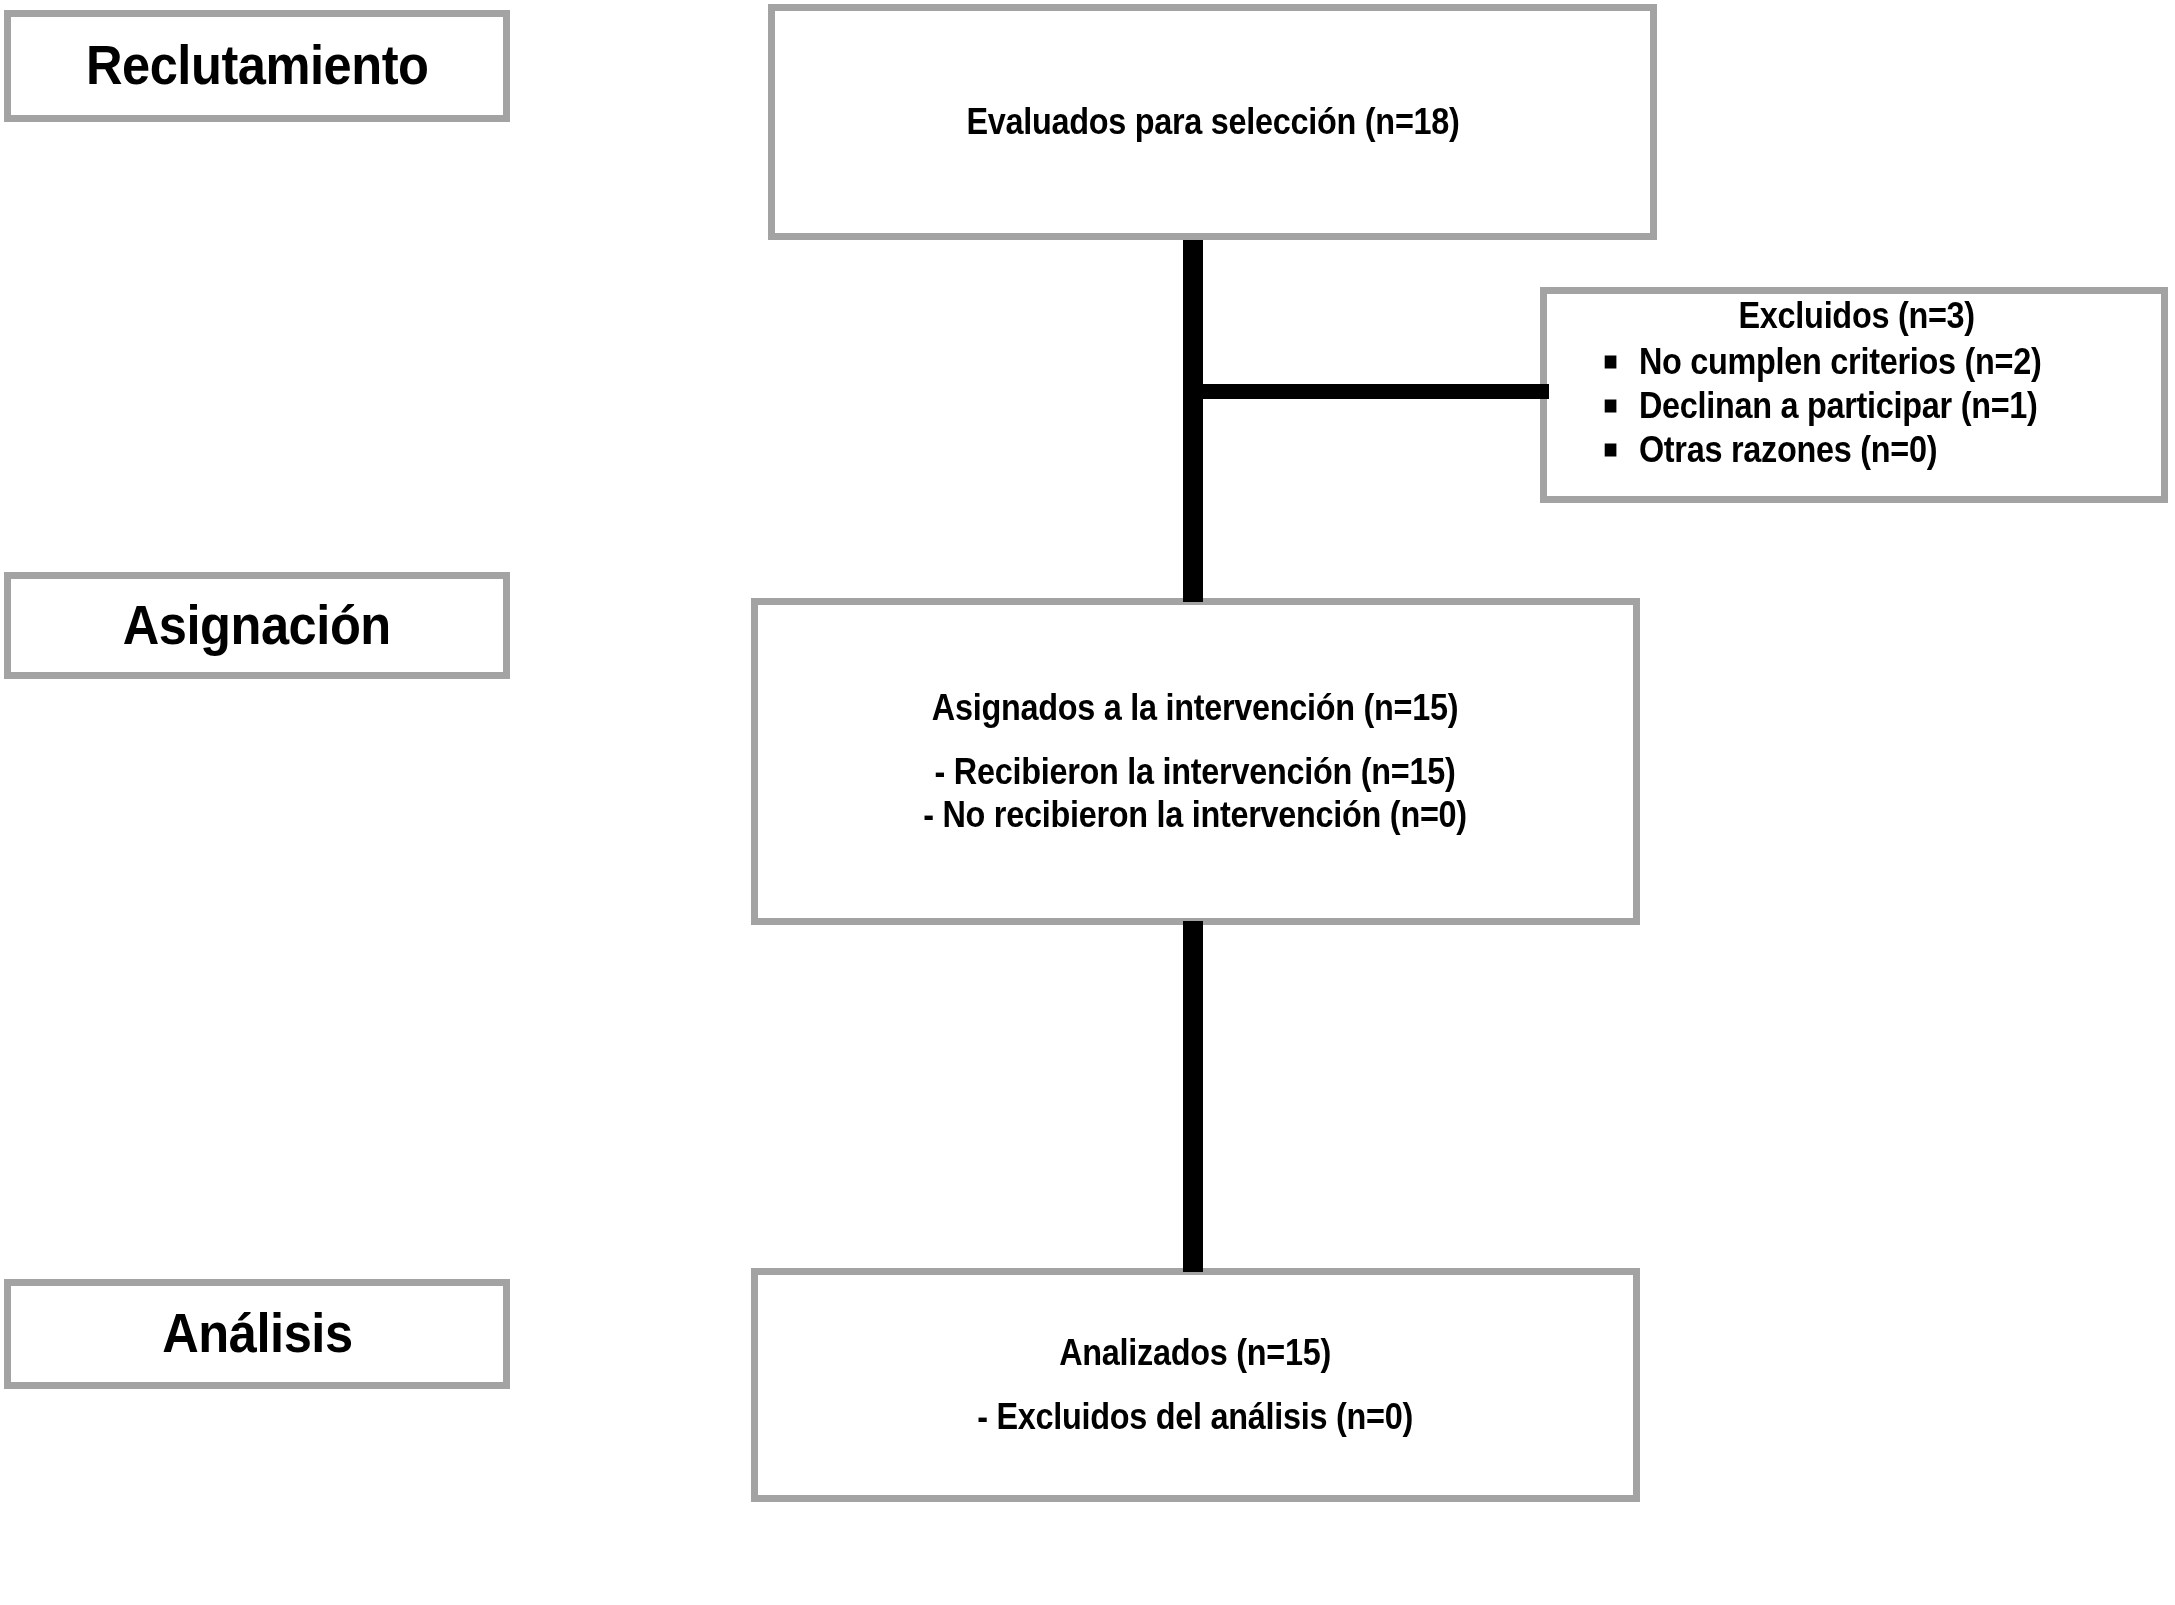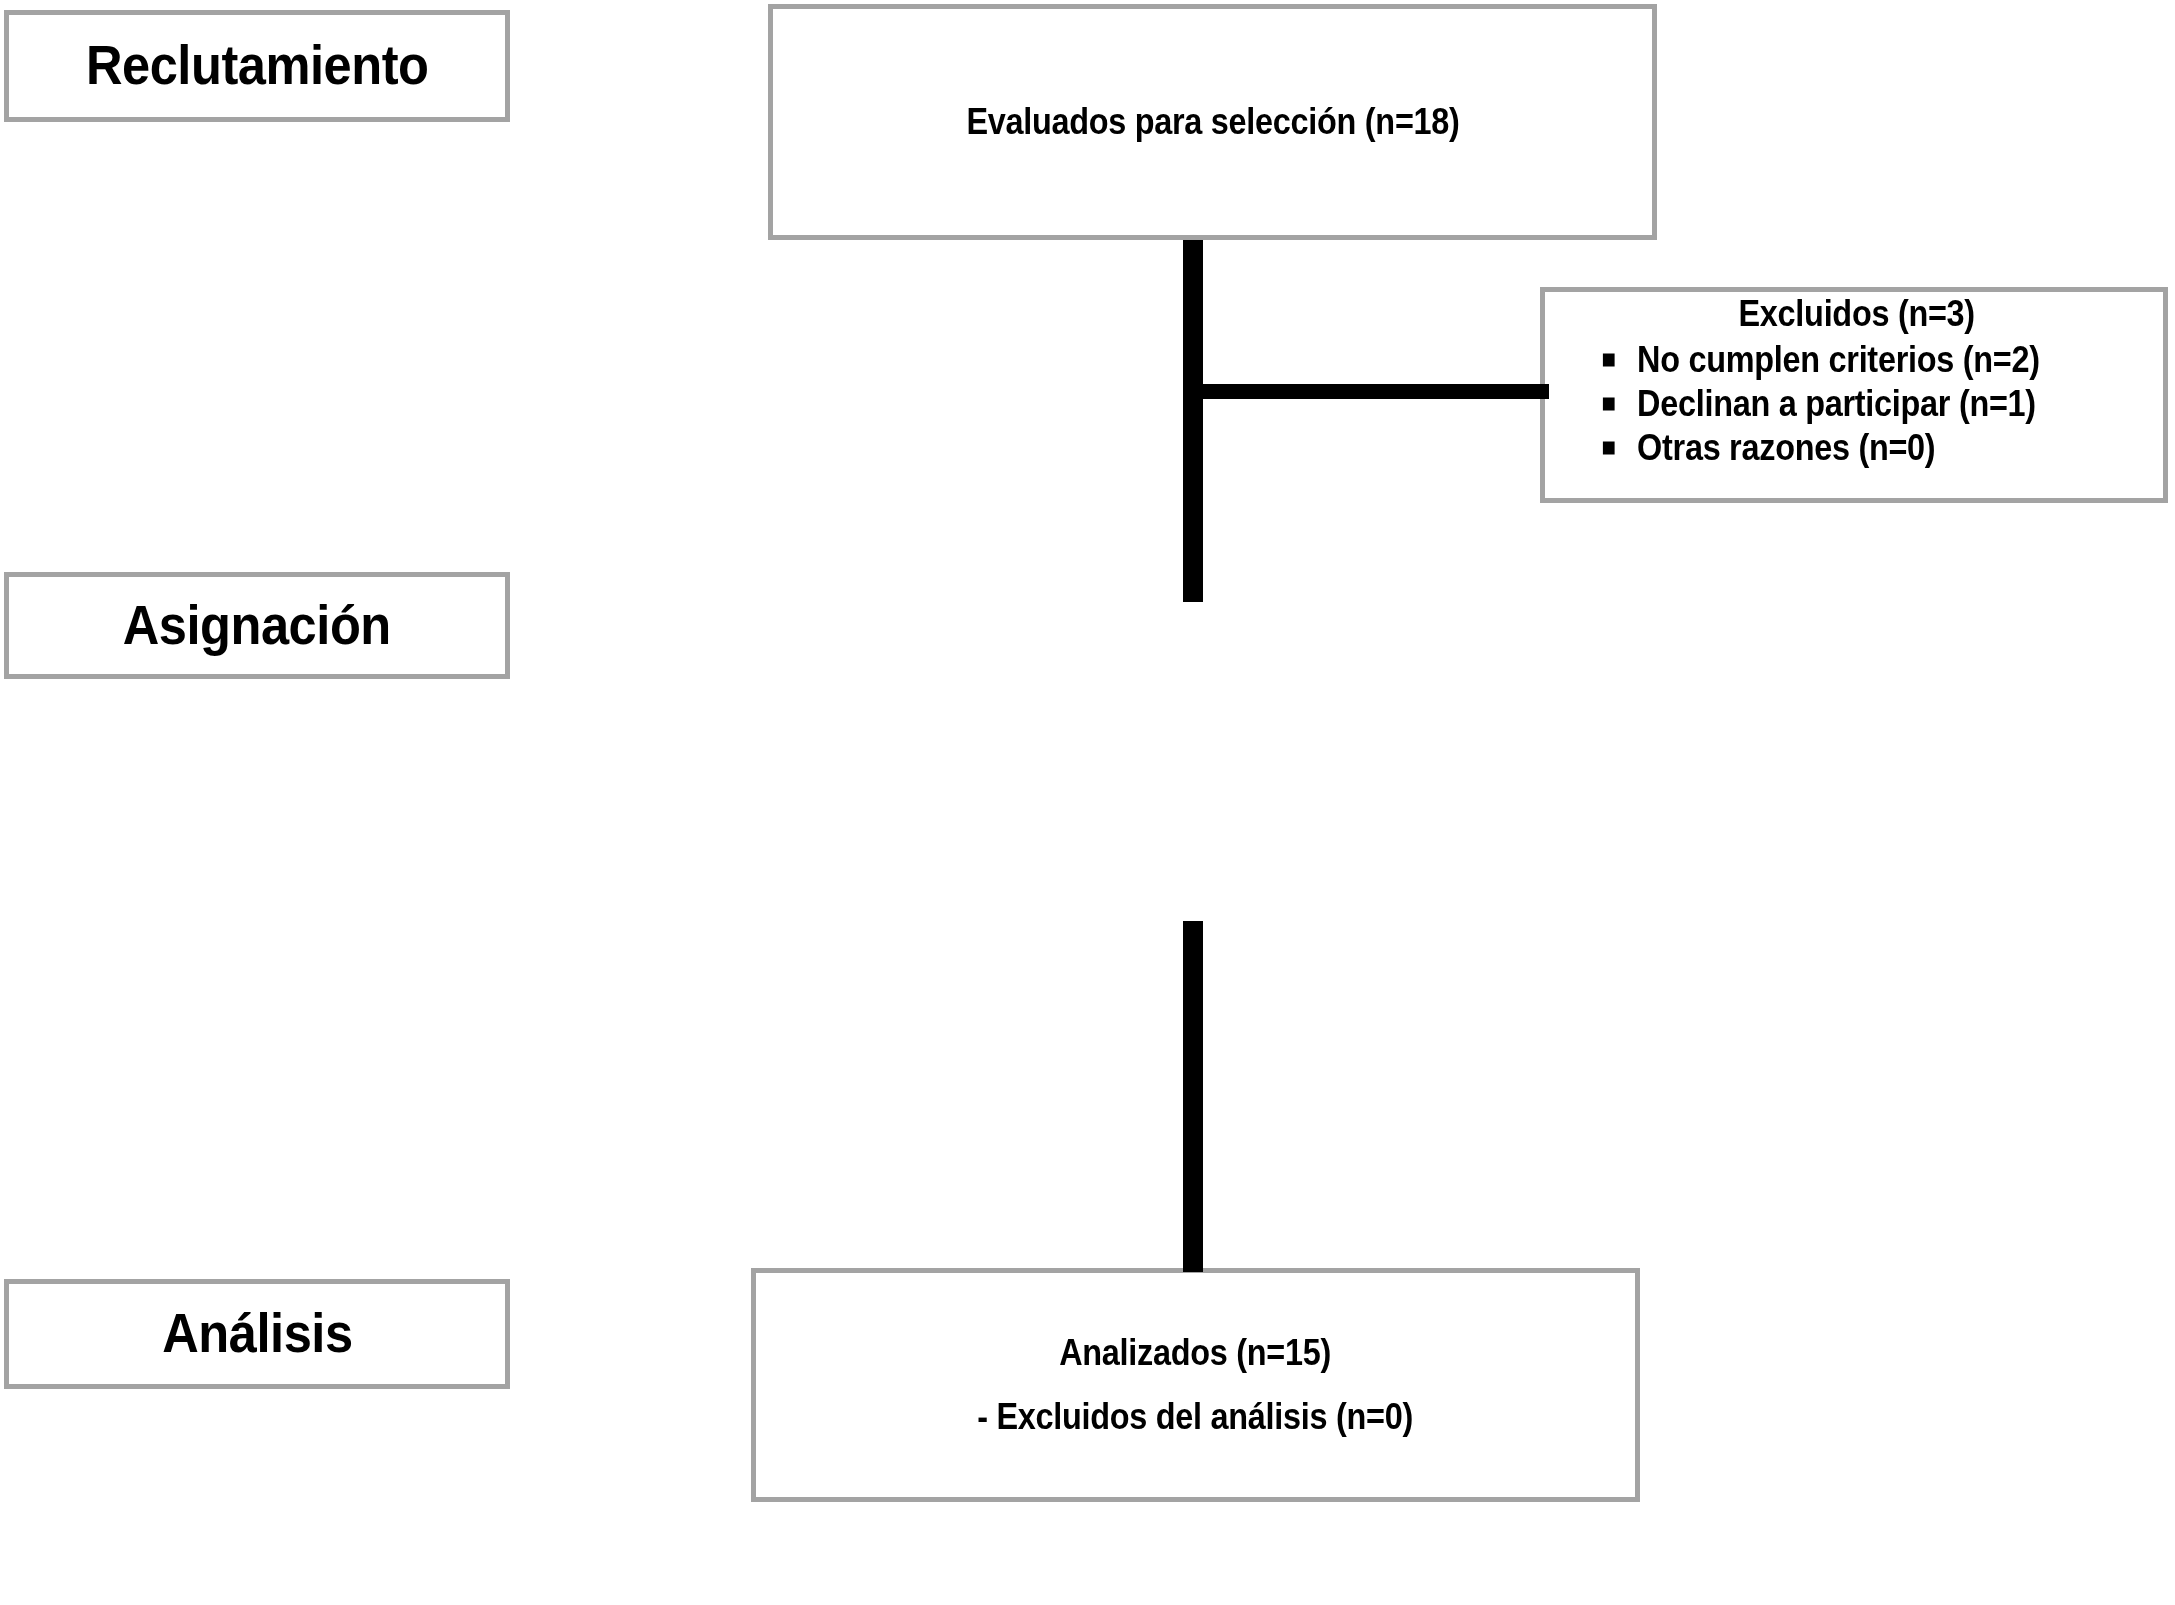--- a/index.html
+++ b/index.html
@@ -18,21 +18,21 @@
     height: 1605px;
     background: #ffffff;
     overflow: hidden;
   }
 
   
   .box {
     position: absolute;
     box-sizing: border-box;
     background: #ffffff;
-    border: 5px solid #a3a3a3;
+    border: 7px solid #a3a3a3;
   }
 
   
   .stage-label {
     display: flex;
     align-items: center;
     justify-content: center;
   }
   .stage-label .stage-text {
     font-weight: bold;
@@ -184,20 +184,28 @@
           <span>Declinan a participar (n=1)</span>
         </li>
         <li>
           <span class="bullet-glyph"></span>
           <span>Otras razones (n=0)</span>
         </li>
       </ul>
     </div>
   </div>
 
+  <div class="box flow-box" id="box-allocated">
+    <div class="flow-text">
+      <span class="headline">Asignados a la intervención (n=15)</span>
+      <span class="gap-line"></span>
+      <span class="subline">- Recibieron la intervención (n=15)</span>
+      <span class="subline">- No recibieron la intervención (n=0)</span>
+    </div>
+  </div>
 
   <div class="box flow-box" id="box-analyzed">
     <div class="flow-text">
       <span class="headline">Analizados (n=15)</span>
       <span class="gap-line"></span>
       <span class="subline">- Excluidos del análisis (n=0)</span>
     </div>
   </div>
 
   <div class="connector" id="connector-screened-allocated"></div>

